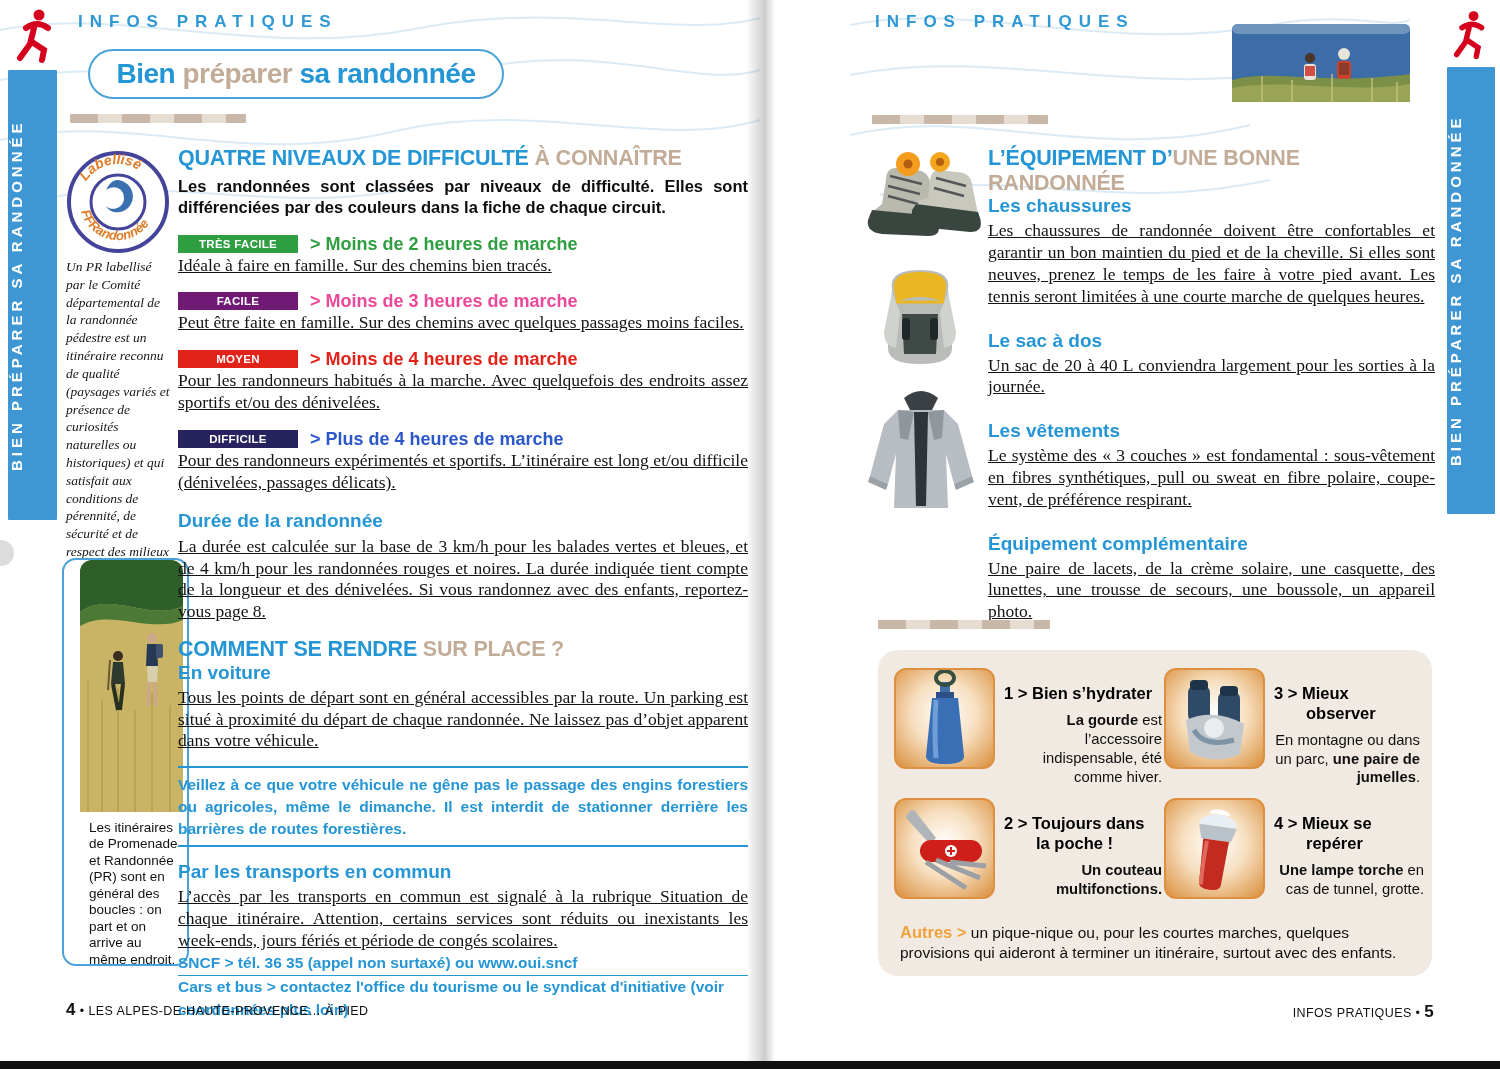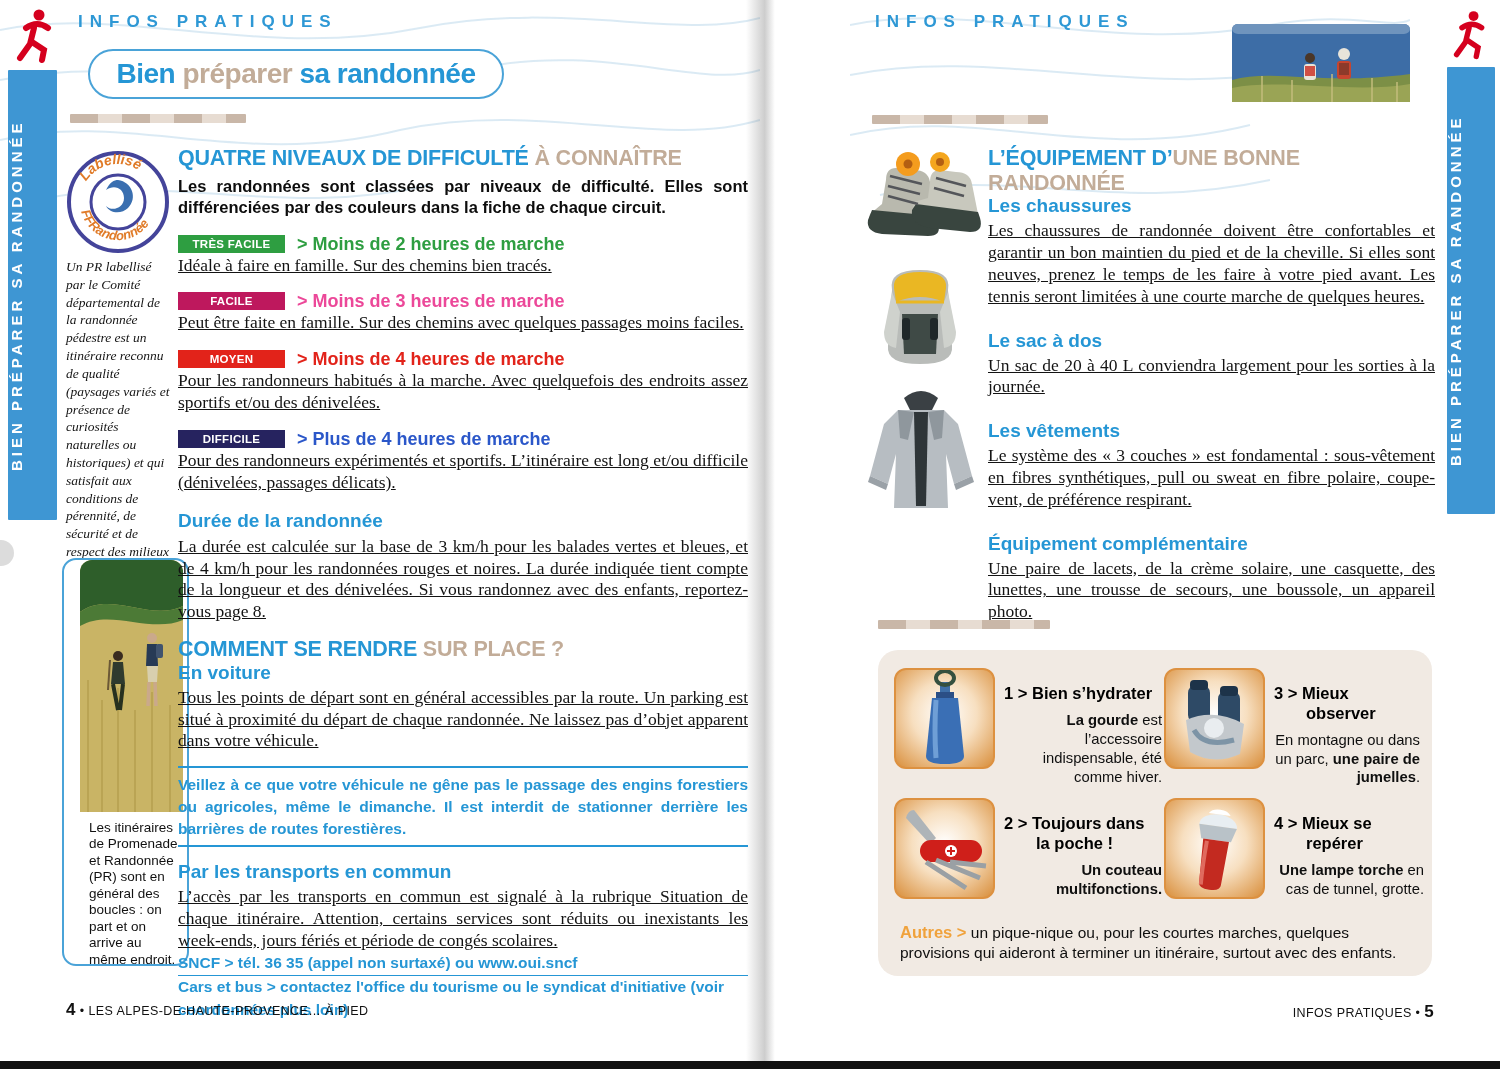--- a/index.html
+++ b/index.html
@@ -16,26 +16,26 @@
   .dashbar i{display:block;height:100%;
      background:repeating-linear-gradient(90deg,transparent 0 28px,#e7dcd2 28px 52px);}
   .blue{color:#2596d5;} .tan{color:#c2ac98;} .gold{color:#f5c31d;}
   .h2{font:800 21.5px/1.15 "Liberation Sans",sans-serif;letter-spacing:-0.2px;}
   .h3{font:bold 19px/1.2 "Liberation Sans",sans-serif;color:#2596d5;}
   .serif{font:17.5px/1.25 "Liberation Serif",serif;color:#131313;text-align:justify;text-decoration:underline;}
   .introB{font:bold 16.5px/1.3 "Liberation Sans",sans-serif;color:#0d0d0d;text-align:justify;}
   .tip{font:bold 15.5px/1.4 "Liberation Sans",sans-serif;color:#2596d5;text-align:justify;
        border-top:2px solid #2596d5;border-bottom:2px solid #2596d5;padding:6px 0;}
   .linkline{font:bold 15.5px/1.45 "Liberation Sans",sans-serif;color:#2596d5;}
-  .badge{display:inline-block;width:107px;height:18px;color:#fff;text-align:center;
+  .badge{display:inline-block;width:120px;height:18px;color:#fff;text-align:center;
          font:bold 11.5px/18px "Liberation Sans",sans-serif;letter-spacing:.3px;margin-right:12px;vertical-align:2px;}
   .time{font:bold 18px "Liberation Sans",sans-serif;}
   .lvl{margin-top:15px;}
   .bg-green{background:#2e9e41;} .c-green{color:#2e9e41;}
-  .bg-blue{background:#be185d;}  .c-blue{color:#ec4899;}
+  .bg-blue{background:#701a75;}  .c-blue{color:#ec4899;}
   .bg-red{background:#e2231a;}   .c-red{color:#e2231a;}
   .bg-navy{background:#26235f;}  .c-royal{color:#2b57c9;}
   .marginNote{font:italic 13.5px/1.32 "Liberation Serif",serif;color:#141414;}
   .capBox{border:2px solid #4aa3d8;border-radius:14px;background:#fff;padding-left:16px;}
   .capTxt{font:13.5px/1.22 "Liberation Sans",sans-serif;color:#111;padding:8px 9px;}
   .footer{font:12.5px "Liberation Sans",sans-serif;color:#111;letter-spacing:.4px;}
   .footer b{font-size:17px;}
   
   .bigbox{background:#f1eae3;border-radius:20px;}
   .tile{border:2.5px solid #dd9140;border-radius:12px;

